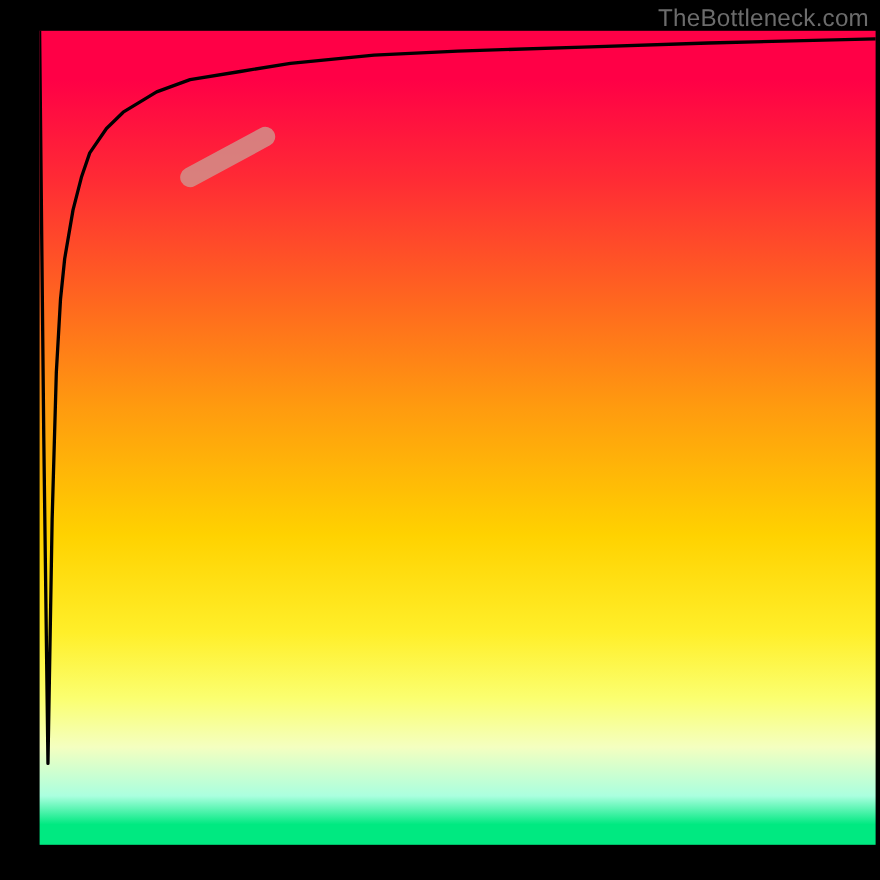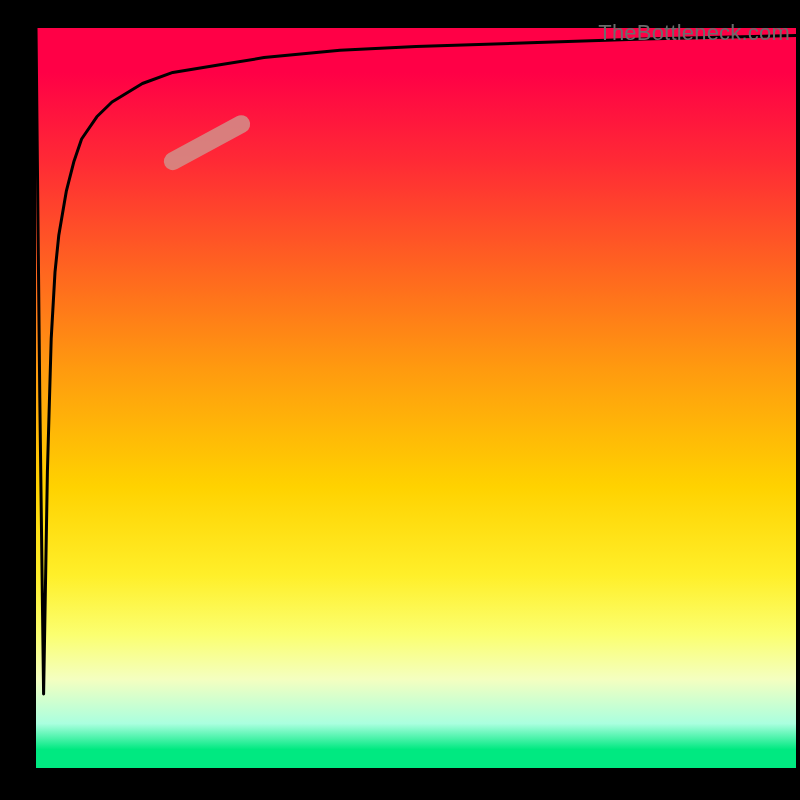--- a/index.html
+++ b/index.html
@@ -5,21 +5,21 @@
   * { margin: 0; padding: 0; box-sizing: border-box; }
   html, body { width: 800px; height: 800px; overflow: hidden; background: #000; }
   .frame {
     position: relative;
     width: 800px;
     height: 800px;
     background: #000;
   }
   .watermark {
     position: absolute;
-    top: 20px;
+    top: 4px;
     right: 10px;
     font-family: Arial, Helvetica, sans-serif;
     font-size: 22px;
     color: #6c6c6c;
     letter-spacing: 0.2px;
     z-index: 10;
   }
   .plot {
     position: absolute;
     left: 36px;

